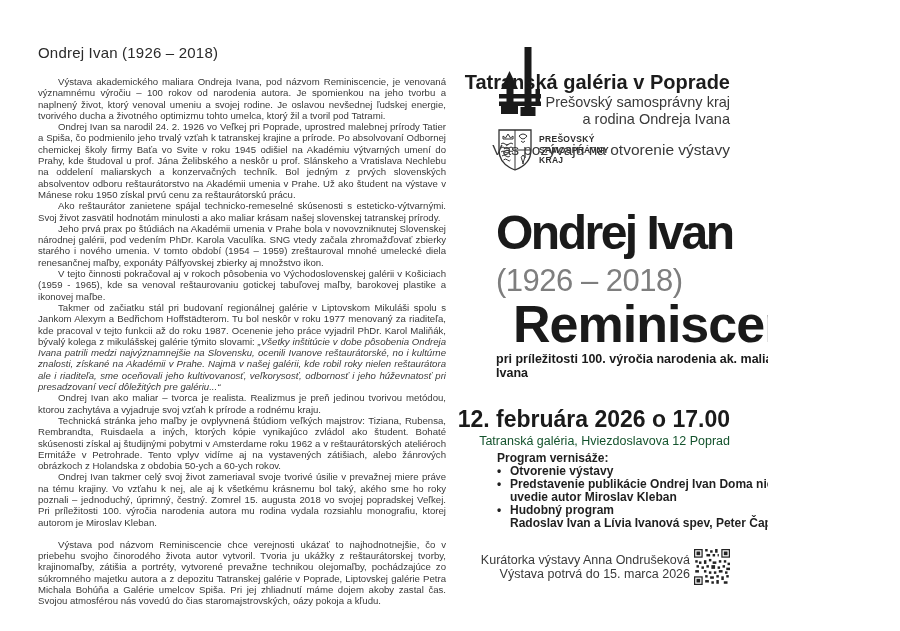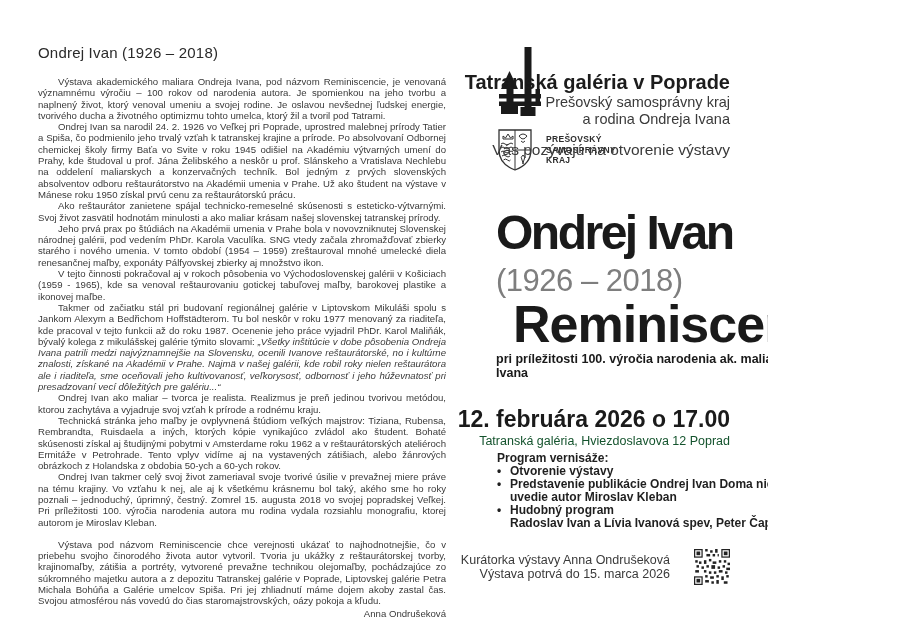--- a/index.html
+++ b/index.html
@@ -14,60 +14,59 @@
   }
   .left-col p{
     margin:0;font-size:9.6px;line-height:11.3px;text-align:justify;
     text-indent:20px;color:#3a3a3a;
   }
   .left-col p.closing{margin-top:11px;}
   .left-col p.signature{text-indent:0;text-align:right;margin-top:1px;}
   .left-col em{font-style:italic;}
   
   .tg-logo{position:absolute;left:493px;top:44px;}
-  .psk-block{position:absolute;left:497px;top:128px;display:flex;align-items:center;gap:13px;}
+  .psk-block{position:absolute;left:497px;top:128px;display:flex;align-items:center;gap:6px;}
   .psk-label{font-size:8.5px;font-weight:700;color:#2e2e2e;line-height:10.5px;letter-spacing:.3px;}
   .rc-header{position:absolute;right:38px;top:70px;text-align:right;color:#3a3a3a;}
   .rc-header .gallery{font-size:20px;font-weight:700;color:#1c1c1c;line-height:24px;}
   .rc-header .org{font-size:14.5px;line-height:17px;}
   .rc-header .invite{font-size:15.5px;margin-top:13px;}
   .title-block{position:absolute;left:496px;top:202px;color:#1a1a1a;}
   .title-block .name{font-size:48px;font-weight:700;line-height:62px;letter-spacing:-2.5px;}
   .title-block .years{font-size:31px;font-weight:400;line-height:34px;color:#7e7e7e;letter-spacing:-.5px;}
   .title-block .exhibition{font-size:52px;font-weight:700;line-height:52px;letter-spacing:-1px;margin-left:17px;}
   .title-block .subtitle{font-size:12.5px;font-weight:700;line-height:14px;margin-top:2px;}
   .event-block{position:absolute;right:38px;top:407px;text-align:right;}
   .event-block .datetime{font-size:23px;font-weight:700;color:#1a1a1a;line-height:25px;}
   .event-block .venue{font-size:12.5px;color:#14532d;line-height:14px;margin-top:2px;}
   .program-block{position:absolute;left:497px;top:452px;width:370px;
     font-size:12px;font-weight:700;color:#1f1f1f;line-height:12.9px;}
   .prog-item{position:relative;padding-left:13px;}
   .prog-item .bullet{position:absolute;left:0;top:0;}
-  .footer-block{position:absolute;right:38px;top:547px;display:flex;align-items:flex-start;gap:24px;margin-left:48px;}
+  .footer-block{position:absolute;right:38px;top:547px;display:flex;align-items:flex-start;gap:4px;margin-left:48px;}
   .footer-text{text-align:right;font-size:12.5px;color:#3a3a3a;line-height:13.5px;padding-top:7px;}
   .qr{display:block;}
 </style>
 </head>
 <body>
 
 <div class="page">
 
   <div class="left-col">
     <h1>Ondrej Ivan (1926 – 2018)</h1>
     <p>Výstava akademického maliara Ondreja Ivana, pod názvom Reminiscencie, je venovaná významnému výročiu – 100 rokov od narodenia autora. Je spomienkou na jeho tvorbu a naplnený život, ktorý venoval umeniu a svojej rodine. Je oslavou nevšednej ľudskej energie, tvorivého ducha a životného optimizmu tohto umelca, ktorý žil a tvoril pod Tatrami.</p>
     <p>Ondrej Ivan sa narodil 24. 2. 1926 vo Veľkej pri Poprade, uprostred malebnej prírody Tatier a Spiša, čo podmienilo jeho trvalý vzťah k tatranskej krajine a prírode. Po absolvovaní Odbornej chemickej školy firmy Baťa vo Svite v roku 1945 odišiel na Akadémiu výtvarných umení do Prahy, kde študoval u prof. Jána Želibského a neskôr u prof. Slánskeho a Vratislava Nechlebu na oddelení maliarskych a konzervačných techník. Bol jedným z prvých slovenských absolventov odboru reštaurátorstvo na Akadémii umenia v Prahe. Už ako študent na výstave v Mánese roku 1950 získal prvú cenu za reštaurátorskú prácu.</p>
     <p>Ako reštaurátor zanietene spájal technicko-remeselné skúsenosti s esteticko-výtvarnými. Svoj život zasvätil hodnotám minulosti a ako maliar krásam našej slovenskej tatranskej prírody.</p>
     <p>Jeho prvá prax po štúdiách na Akadémii umenia v Prahe bola v novovzniknutej Slovenskej národnej galérii, pod vedením PhDr. Karola Vaculíka. SNG vtedy začala zhromažďovať zbierky starého i nového umenia. V tomto období (1954 – 1959) zreštauroval mnohé umelecké diela renesančnej maľby, exponáty Pálfyovskej zbierky aj množstvo ikon.</p>
     <p>V tejto činnosti pokračoval aj v rokoch pôsobenia vo Východoslovenskej galérii v Košiciach (1959 - 1965), kde sa venoval reštaurovaniu gotickej tabuľovej maľby, barokovej plastike a ikonovej maľbe.</p>
     <p><span>Takmer od začiatku stál pri budovaní regionálnej galérie v Liptovskom Mikuláši spolu s Jankom Alexym a Bedřichom Hoffstädterom. Tu bol neskôr v roku 1977 menovaný za riaditeľa, kde pracoval v tejto funkcii až do roku 1987. Ocenenie jeho práce vyjadril PhDr. Karol Maliňák, bývalý kolega z mikulášskej galérie týmito slovami: </span><em>„Všetky inštitúcie v dobe pôsobenia Ondreja Ivana patrili medzi najvýznamnejšie na Slovensku, ocenili Ivanove reštaurátorské, no i kultúrne znalosti, získané na Akadémii v Prahe. Najmä v našej galérii, kde robil roky nielen reštaurátora ale i riaditeľa, sme oceňovali jeho kultivovanosť, veľkorysosť, odbornosť i jeho húževnatosť pri presadzovaní vecí dôležitých pre galériu...“</em></p>
     <p>Ondrej Ivan ako maliar – tvorca je realista. Realizmus je preň jedinou tvorivou metódou, ktorou zachytáva a vyjadruje svoj vzťah k prírode a rodnému kraju.</p>
     <p>Technická stránka jeho maľby je ovplyvnená štúdiom veľkých majstrov: Tiziana, Rubensa, Rembrandta, Ruisdaela a iných, ktorých kópie vynikajúco zvládol ako študent. Bohaté skúsenosti získal aj študijnými pobytmi v Amsterdame roku 1962 a v reštaurátorských ateliéroch Ermitáže v Petrohrade. Tento vplyv vidíme aj na vystavených zátišiach, alebo žánrových obrázkoch z Holandska z obdobia 50-ych a 60-ych rokov.</p>
     <p>Ondrej Ivan takmer celý svoj život zameriaval svoje tvorivé úsilie v prevažnej miere práve na tému krajiny. Vo vzťahu k nej, ale aj k všetkému krásnemu bol taký, akého sme ho roky poznali – jednoduchý, úprimný, čestný. Zomrel 15. augusta 2018 vo svojej popradskej Veľkej. Pri príležitosti 100. výročia narodenia autora mu rodina vydala rozsiahlu monografiu, ktorej autorom je Miroslav Kleban.</p>
     <p class="closing">Výstava pod názvom Reminiscencie chce verejnosti ukázať to najhodnotnejšie, čo v priebehu svojho činorodého života autor vytvoril. Tvoria ju ukážky z reštaurátorskej tvorby, krajinomaľby, zátišia a portréty, vytvorené prevažne technikou olejomaľby, pochádzajúce zo súkromného majetku autora a z depozitu Tatranskej galérie v Poprade, Liptovskej galérie Petra Michala Bohúňa a Galérie umelcov Spiša. Pri jej zhliadnutí máme dojem akoby zastal čas. Svojou atmosférou nás vovedú do čias staromajstrovských, oázy pokoja a kľudu.</p>
-    <p class="signature">Anna Ondrušeková</p>
   </div>
 
   <svg class="tg-logo" width="52" height="78" viewBox="0 0 52 78">
     <g fill="#1a1a1a">
       <rect x="31.5" y="3" width="7" height="62"></rect>
       <rect x="27.5" y="63" width="15" height="9"></rect>
       <polygon points="8,45 25,45 16.5,27"></polygon>
       <rect x="13.5" y="45" width="7" height="20"></rect>
       <rect x="8" y="62" width="17" height="8"></rect>
       <rect x="6" y="50" width="42" height="4.5"></rect>

